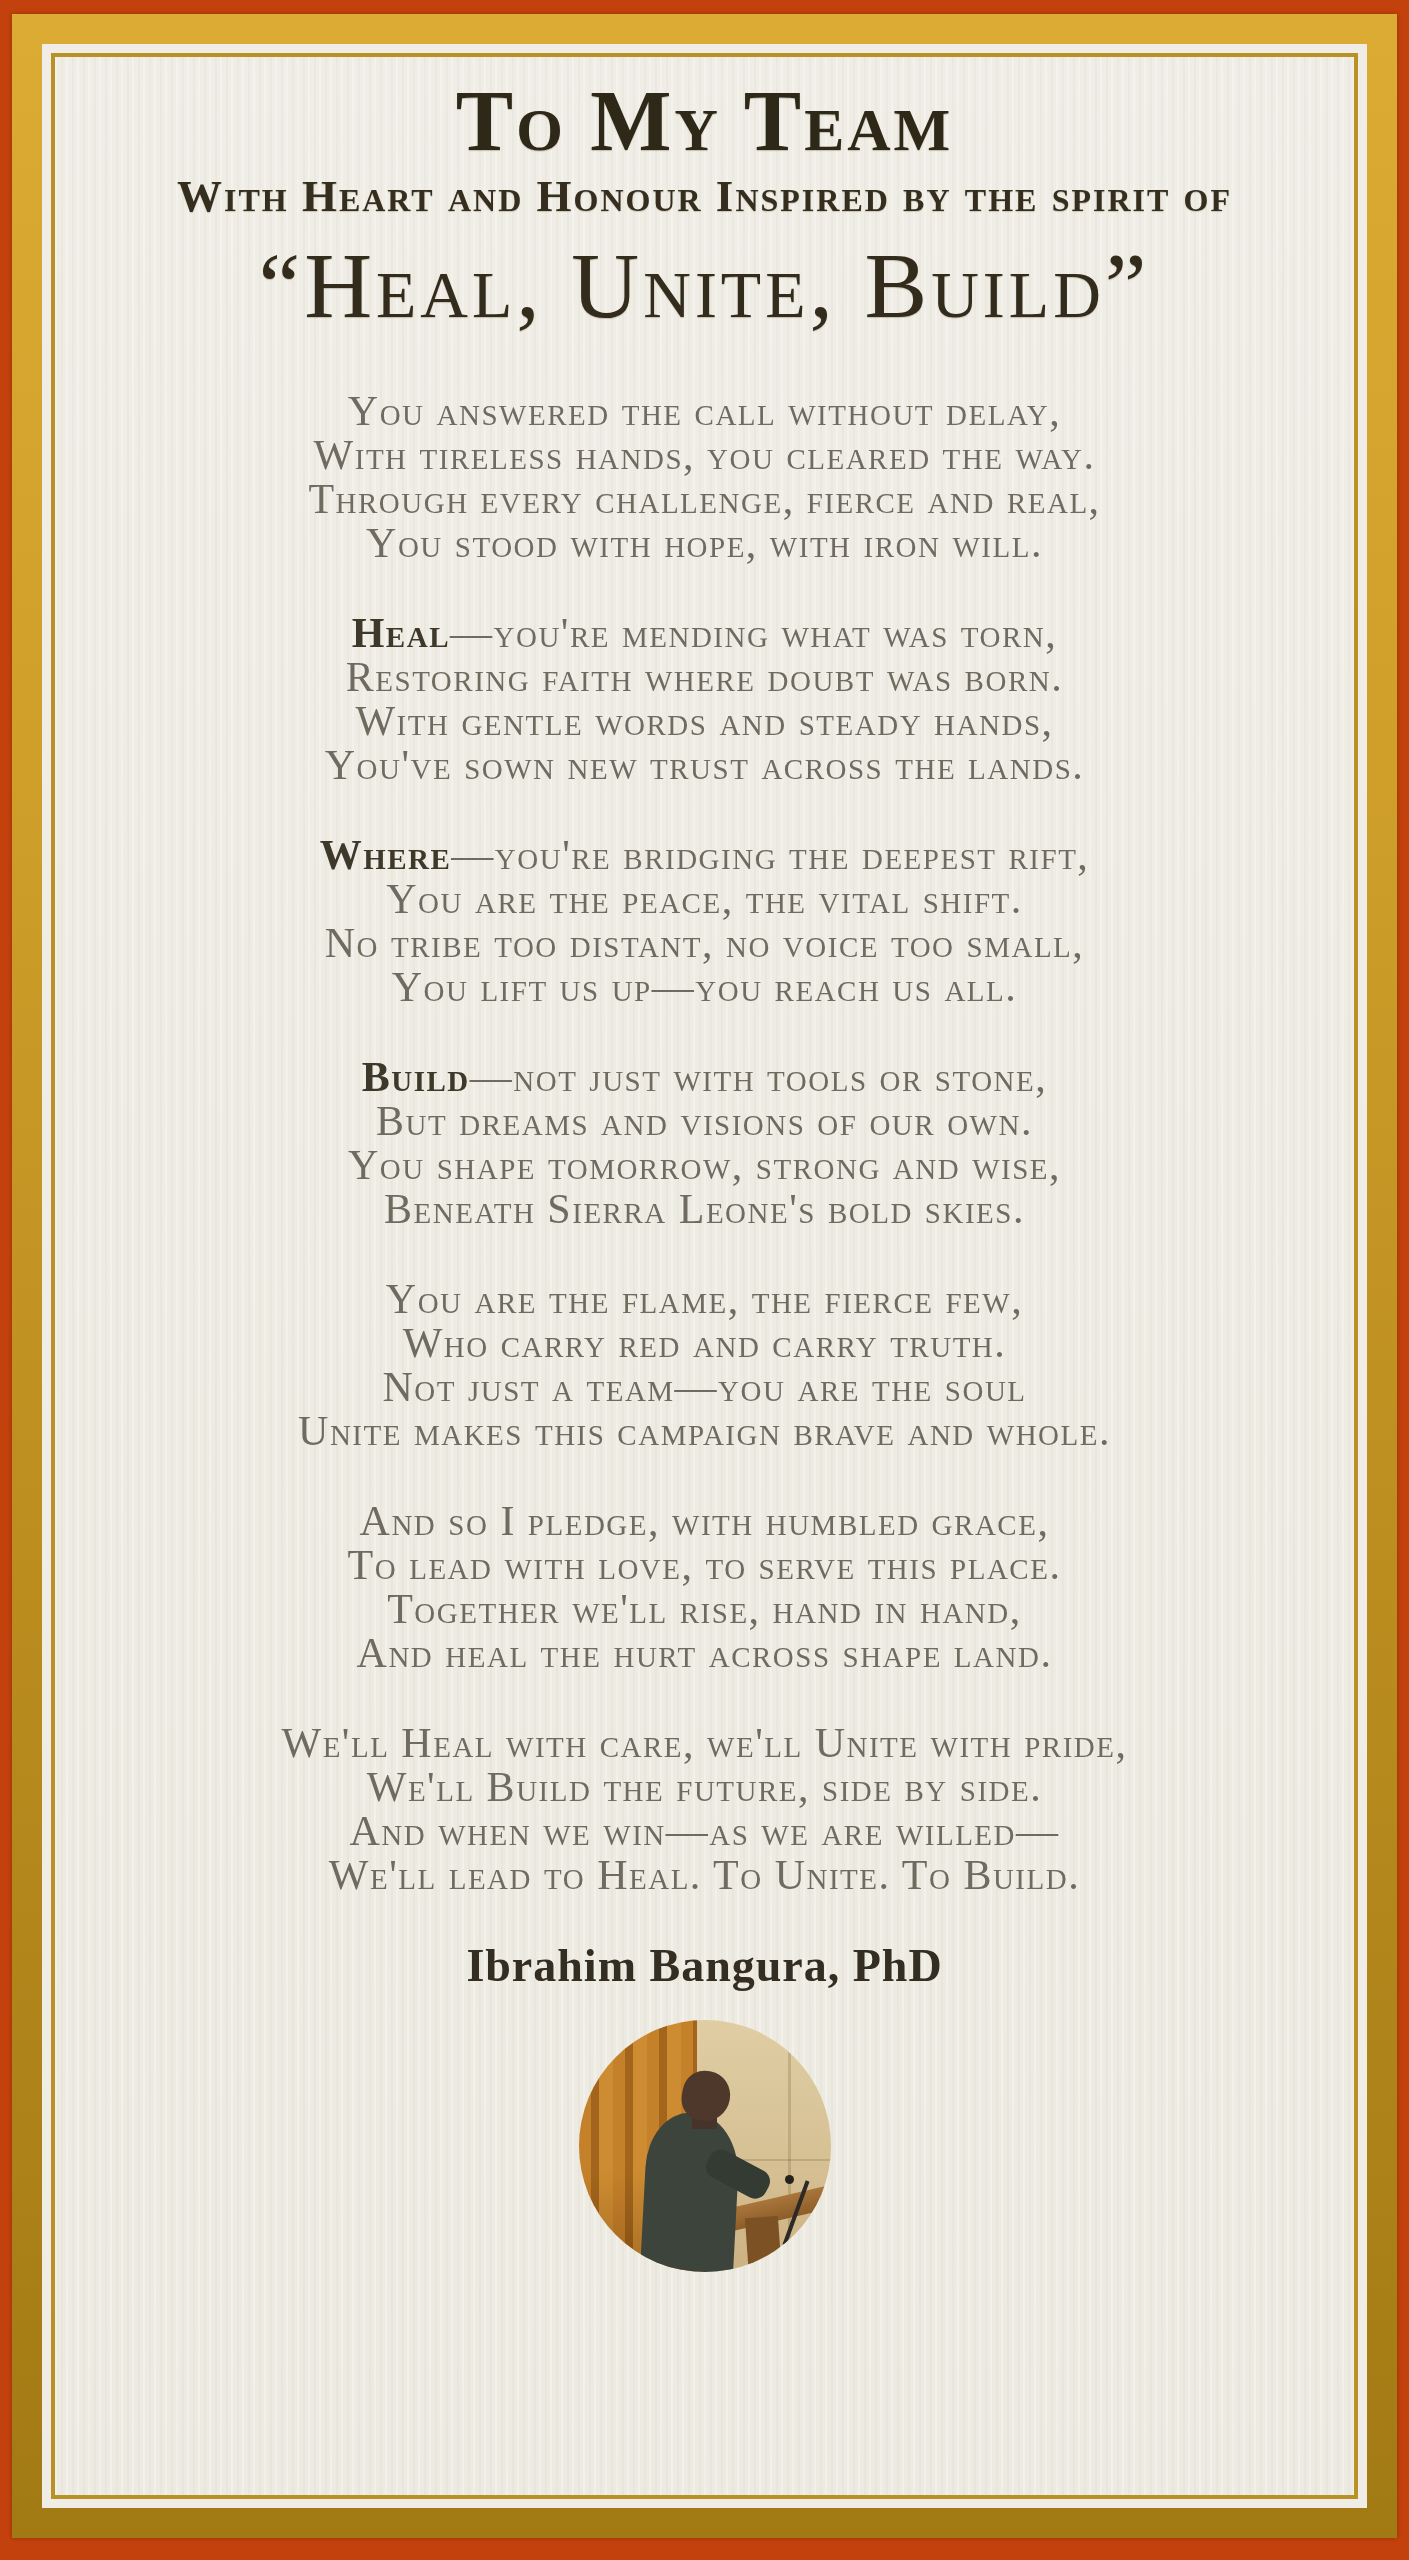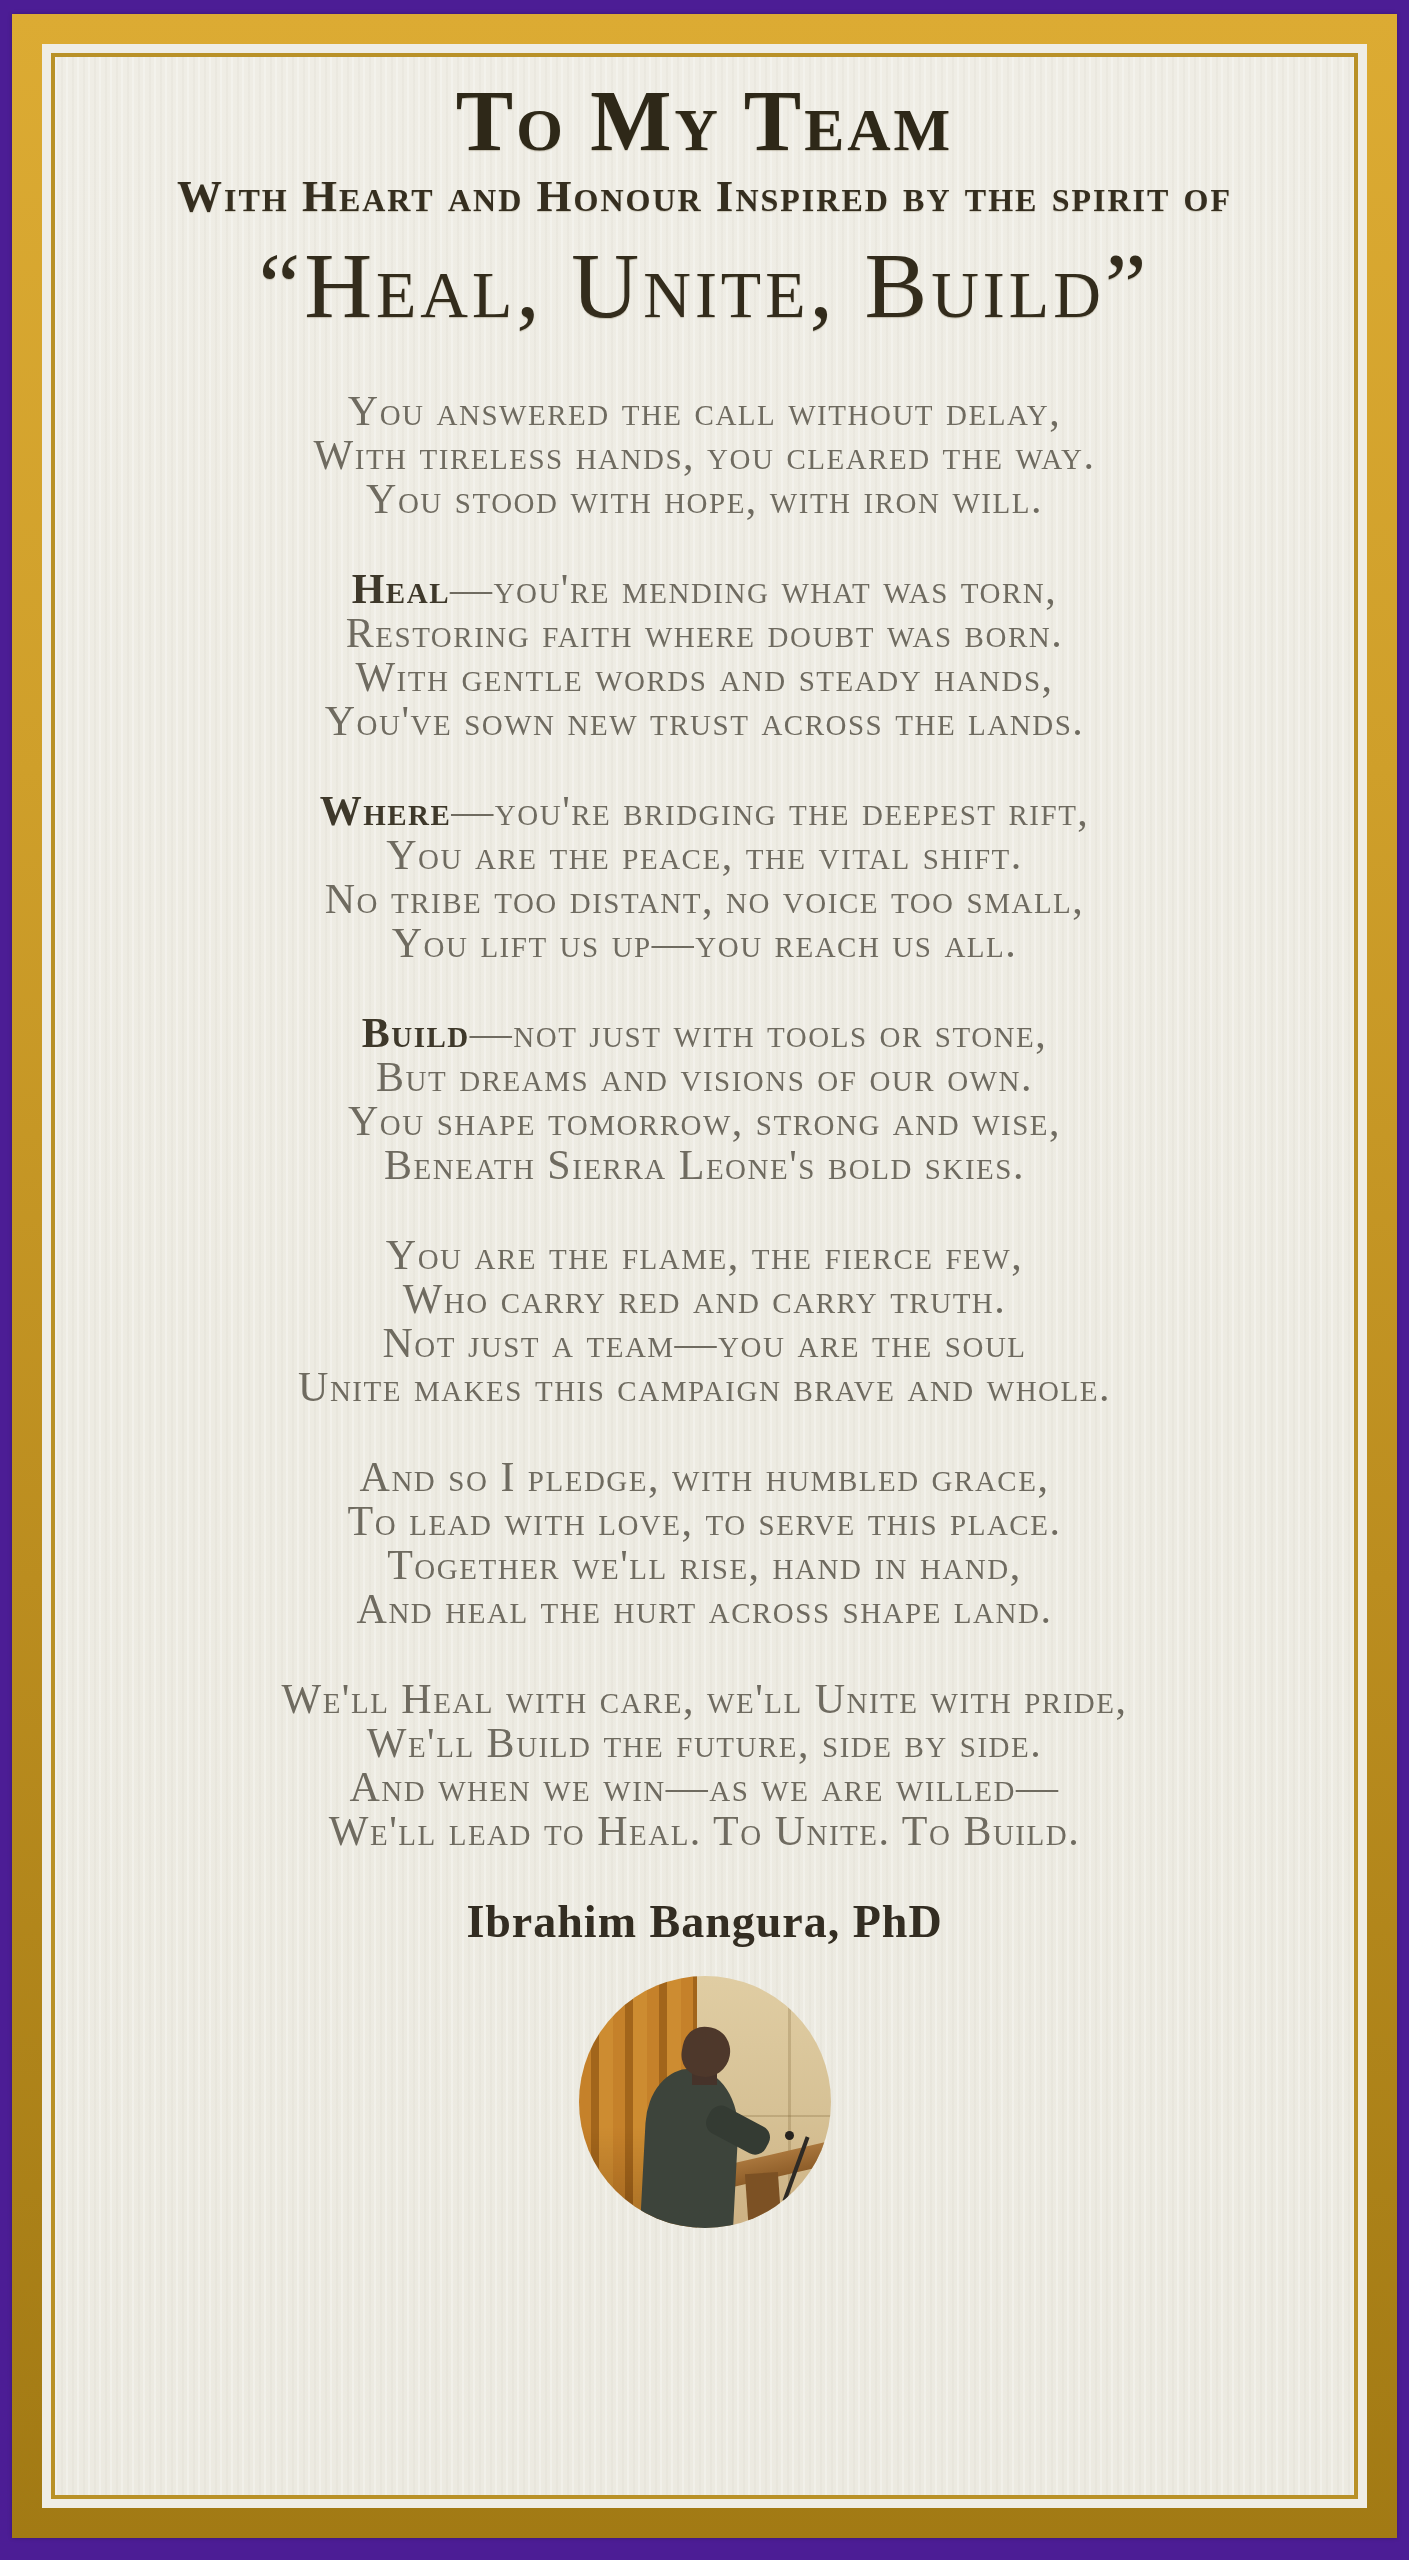--- a/index.html
+++ b/index.html
@@ -4,21 +4,21 @@
 <style>
   html,body{margin:0;padding:0;}
   body{
     width:1409px;height:2560px;
     background:#f4f3f0;
     font-family:"Liberation Serif","DejaVu Serif",serif;
     overflow:hidden;position:relative;
   }
   .sheet{
     position:absolute;inset:0;
-    background:#4c1d95;
+    background:#c2410c;
     padding:14px 12px 22px 12px;
     box-sizing:border-box;
   }
   .frame{
     width:100%;height:100%;
     background:linear-gradient(180deg,#dcab33 0%,#cf9f2a 30%,#bb8d1f 62%,#a27a14 100%);
     padding:30px;box-sizing:border-box;
     box-shadow:0 0 4px rgba(0,0,0,.25);
   }
   .mat{
@@ -146,20 +146,21 @@
           <div class="page-title sc">To My Team</div>
 
           <div class="page-subtitle sc">With Heart and Honour Inspired by the spirit of</div>
 
           <div class="page-quote sc">“Heal, Unite, Build”</div>
 
           <div class="poem sc" id="poem-container">
               <div class="stanza">
                 <div class="line">You answered the call without delay,</div>
                 <div class="line">With tireless hands, you cleared the way.</div>
+                <div class="line">Through every challenge, fierce and real,</div>
                 <div class="line">You stood with hope, with iron will.</div>
               </div>
               <div class="stanza">
                 <div class="line"><span class="lead">Heal</span>—you're mending what was torn,</div>
                 <div class="line">Restoring faith where doubt was born.</div>
                 <div class="line">With gentle words and steady hands,</div>
                 <div class="line">You've sown new trust across the lands.</div>
               </div>
               <div class="stanza">
                 <div class="line"><span class="lead">Where</span>—you're bridging the deepest rift,</div>

